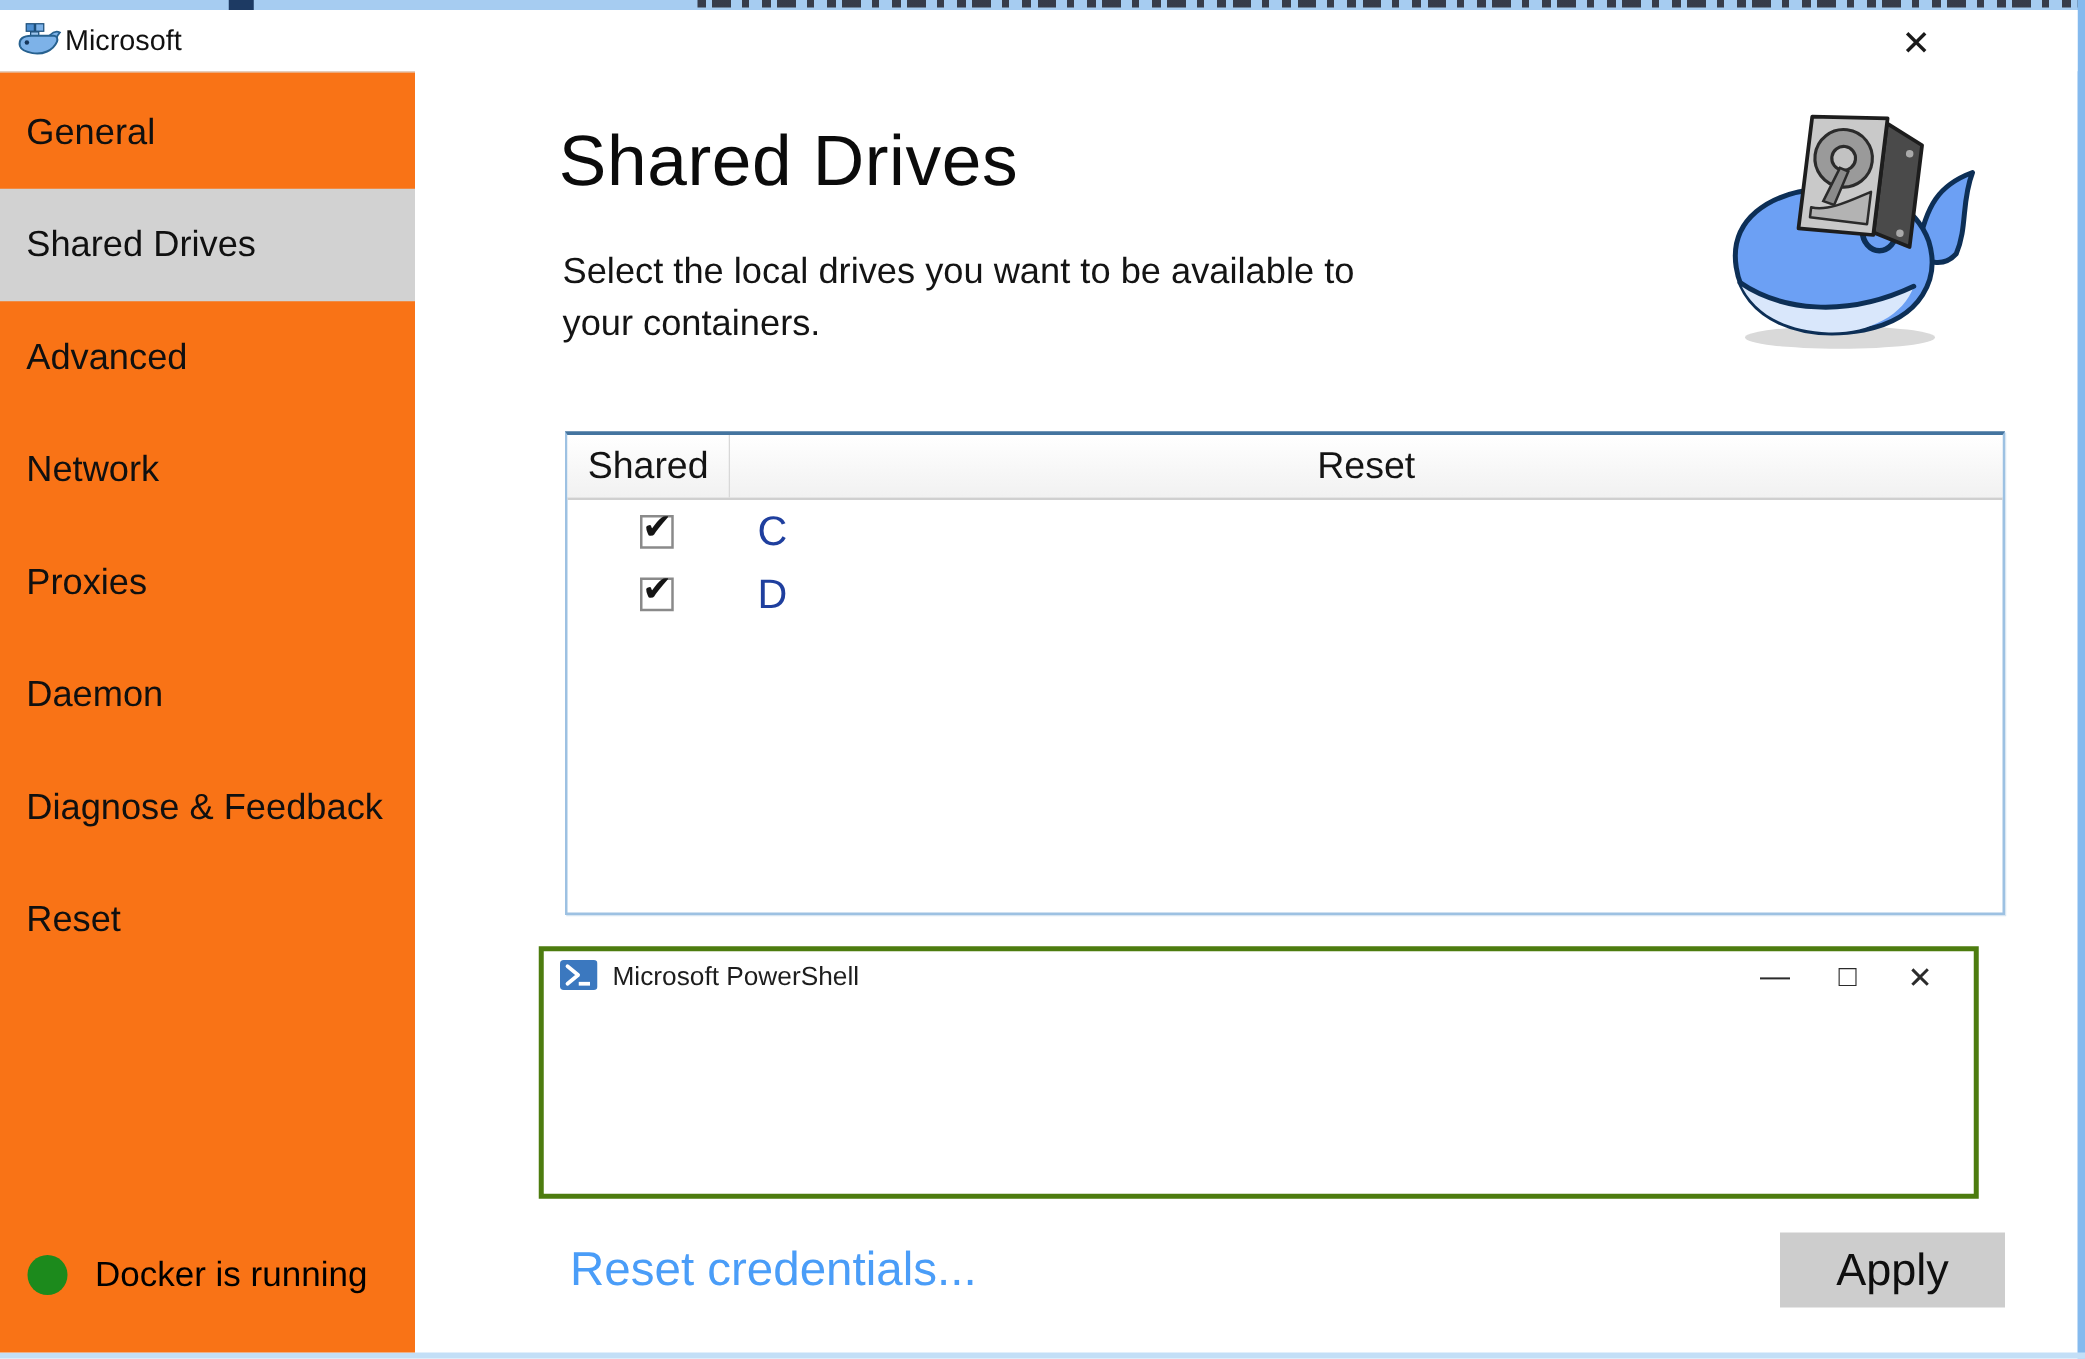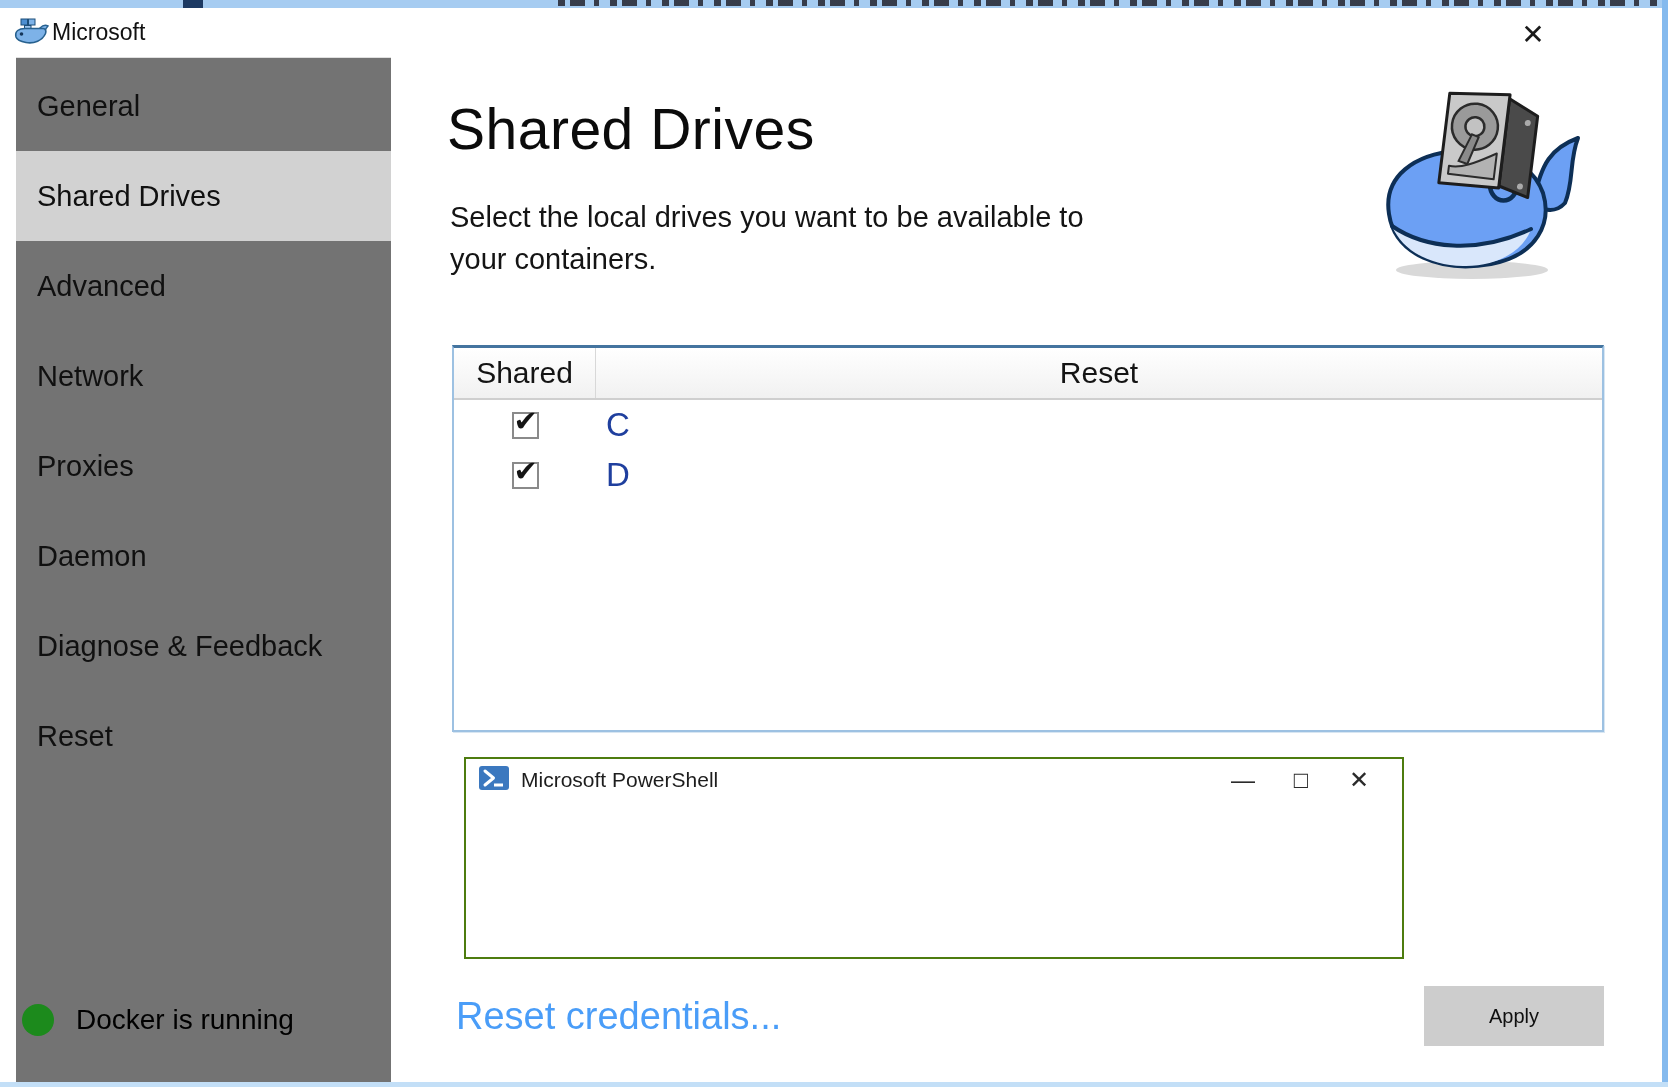--- a/index.html
+++ b/index.html
@@ -17,63 +17,63 @@
   .bottom-strip { position:absolute; left:0; bottom:0; width:1668px; height:5px; background:#c3dff7; }
 
   
   .titlebar { position:absolute; left:0; top:8px; width:1662px; height:49px; background:#fff; }
   .app-icon { position:absolute; left:12px; top:7px; }
   .app-title { position:absolute; left:52px; top:11px; font-size:23px; color:#111; }
   .window-close { position:absolute; left:1510px; top:6px; width:46px; height:40px; font-size:28px;
     color:#1a1a1a; text-align:center; line-height:40px; cursor:default; background:transparent; border:none; font-family:inherit; }
 
   
-  .sidebar { position:absolute; left:16px; top:57px; width:375px; height:1025px; background:#737373; border-top:1px solid #e0e0e0; box-sizing:border-box; }
+  .sidebar { position:absolute; left:0; top:57px; width:332px; height:1025px; background:#f97316; border-top:1px solid #e0e0e0; box-sizing:border-box; }
   .side-list { padding-top:3px; }
   .side-item { height:90px; display:flex; align-items:center; padding-left:21px; font-size:29px; color:#101010; cursor:default; }
   .side-item.selected { background:#d2d2d2; }
   .status { position:absolute; left:22px; top:1004px; display:flex; align-items:center; }
   .status-dot { width:32px; height:32px; border-radius:50%; background:#1c8a1c; }
   .status-label { margin-left:22px; font-size:28px; color:#000000; }
 
   
   .page-title { position:absolute; left:447px; top:96px; font-size:57px; font-weight:300; color:#0b0b0b; letter-spacing:0.5px; }
   .page-subtitle { position:absolute; left:450px; top:196px; width:690px; font-size:29px; line-height:42px; color:#141414; }
   .whale { position:absolute; left:1352px; top:88px; }
 
   
   .drives-table { position:absolute; left:452px; top:345px; width:1152px; height:387px; box-sizing:border-box;
     background:#fff; border:2px solid #9dc1e2; border-top:3px solid #44749f; box-shadow:1px 1px 0 #d8e6f2; }
   .table-header { height:50px; display:flex; background:linear-gradient(#ffffff,#f1f1f1); border-bottom:2px solid #cfcfcf; }
-  .hdr-shared { width:142px; display:flex; align-items:center; justify-content:center; font-size:30px; color:#141414; border-right:1px solid #d8d8d8; box-sizing:border-box; }
+  .hdr-shared { width:130px; display:flex; align-items:center; justify-content:center; font-size:30px; color:#141414; border-right:1px solid #d8d8d8; box-sizing:border-box; }
   .hdr-drive { flex:1; display:flex; align-items:center; justify-content:center; font-size:30px; color:#141414; }
   .table-row { height:50px; display:flex; align-items:center; }
   .cell-check { width:142px; display:flex; justify-content:center; }
   .checkbox { width:23px; height:23px; border:2px solid #8a8a8a; background:#fff; position:relative; cursor:default; }
   .checkbox .check-glyph { position:absolute; left:0px; top:-10px; font-size:29px; color:#141414; }
   .cell-drive { margin-left:10px; font-size:33px; color:#1f3f9e; }
 
   
-  .ps-window { position:absolute; left:464px; top:757px; width:940px; height:202px; box-sizing:border-box;
-    background:#fff; border:2px solid #4d7c0f; }
+  .ps-window { position:absolute; left:431px; top:757px; width:1152px; height:202px; box-sizing:border-box;
+    background:#fff; border:4px solid #4d7c0f; }
   .ps-titlebar { height:42px; position:relative; display:flex; align-items:center; }
   .ps-icon { margin-left:13px; }
   .ps-title { margin-left:12px; font-size:21px; color:#1d1d1d; }
   .ps-controls { position:absolute; right:14px; top:0; height:42px; display:flex; align-items:center; }
   .ps-ctl { width:58px; text-align:center; color:#2b2b2b; cursor:default; background:none; border:none; font-family:inherit; }
   .ps-min { font-size:24px; }
   .ps-max { font-size:24px; }
   .ps-x { font-size:24px; }
   .ps-terminal { height:156px; background:#02255b; color:#ffffff; box-sizing:border-box;
     font-family:"DejaVu Sans Mono", monospace; font-size:24px; padding:17px 0 0 24px; white-space:pre; }
 
   
   .reset-link { position:absolute; left:456px; top:995px; font-size:38px; color:#4a9df8; cursor:pointer; background:none; border:none; font-family:inherit; padding:0; }
   .apply-button { position:absolute; left:1424px; top:986px; width:180px; height:60px; background:#cdcdcd; border:none;
-    font-size:20px; color:#0f0f0f; font-family:inherit; cursor:default; }
+    font-size:36px; color:#0f0f0f; font-family:inherit; cursor:default; }
 </style>
 </head>
 <body>
 
 <div class="top-strip">
   <div class="navy-chip"></div>
   <div class="text-marks"></div>
 </div>
 <div class="right-strip"></div>
 <div class="bottom-strip"></div>

